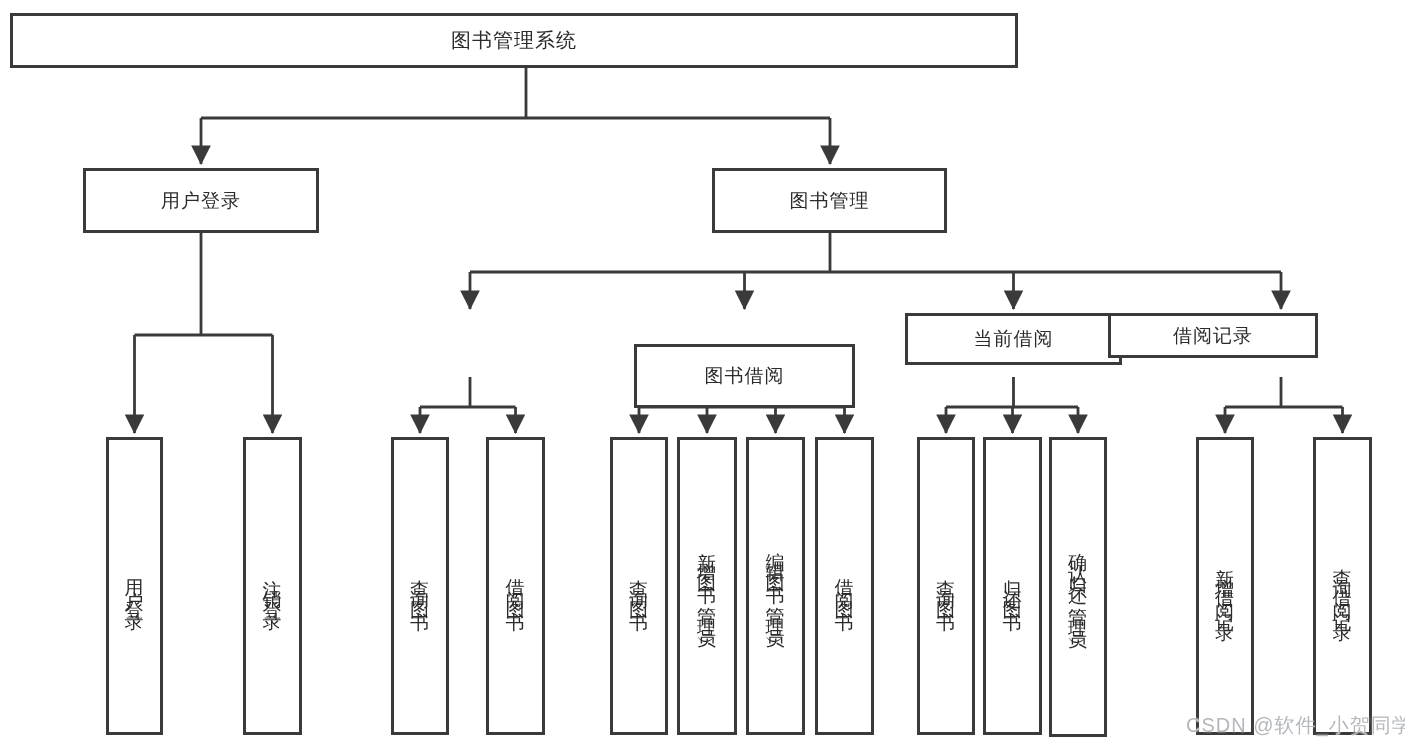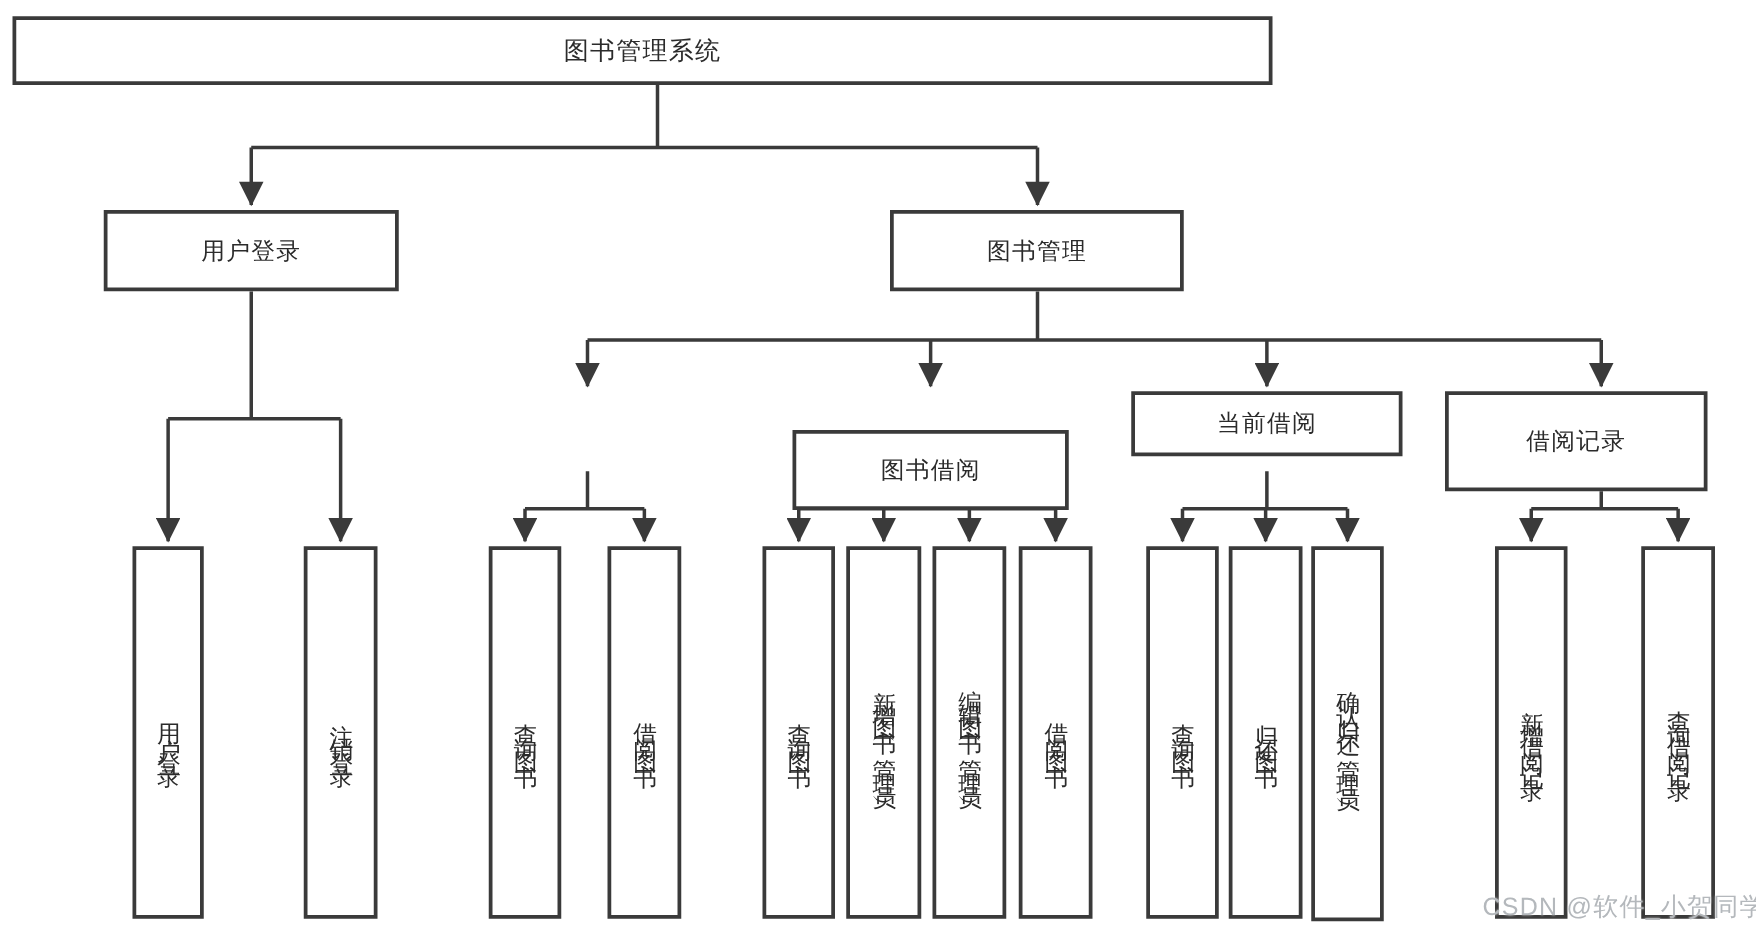--- a/index.html
+++ b/index.html
@@ -100,21 +100,21 @@
   <div class="box h" style="left:712px; top:168px; width:235px; height:65px;">
     <span>图书管理</span>
   </div>
 
   <div class="box h" style="left:634px; top:313px; width:221px; height:64px;margin-top:31px;">
     <span>图书借阅</span>
   </div>
   <div class="box h" style="left:905px; top:313px; width:217px; height:52px;">
     <span>当前借阅</span>
   </div>
-  <div class="box h" style="left:1156px; top:313px; width:210px; height:80px;">
+  <div class="box h" style="left:1108px; top:313px; width:210px; height:45px;">
     <span>借阅记录</span>
   </div>
 
   <div class="box v" style="left:106px; top:437px; width:57px; height:298px;">
     <span>用户登录</span>
   </div>
   <div class="box v" style="left:243px; top:437px; width:59px; height:298px;">
     <span>注销登录</span>
   </div>
 

